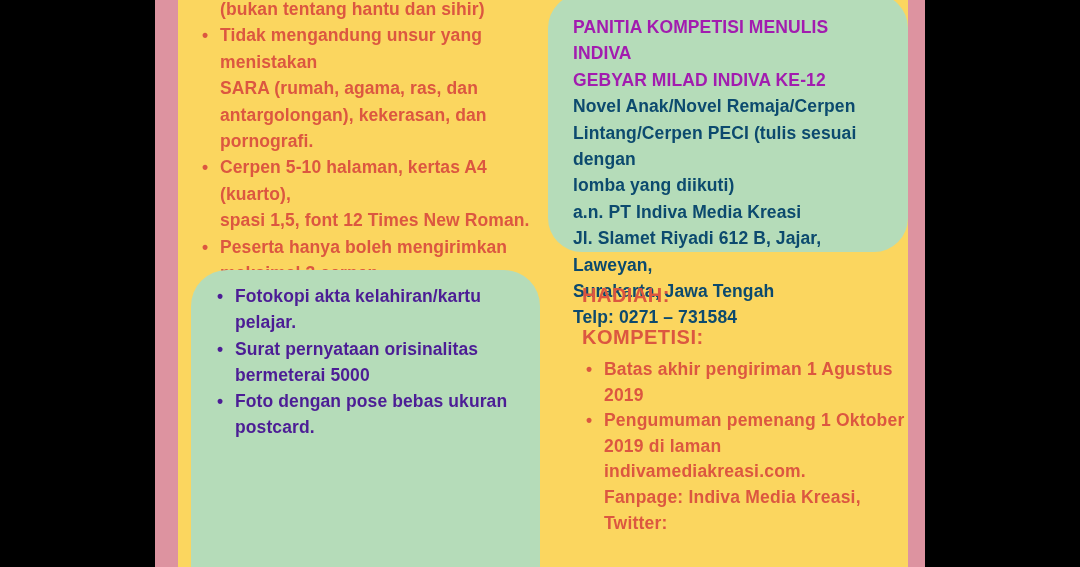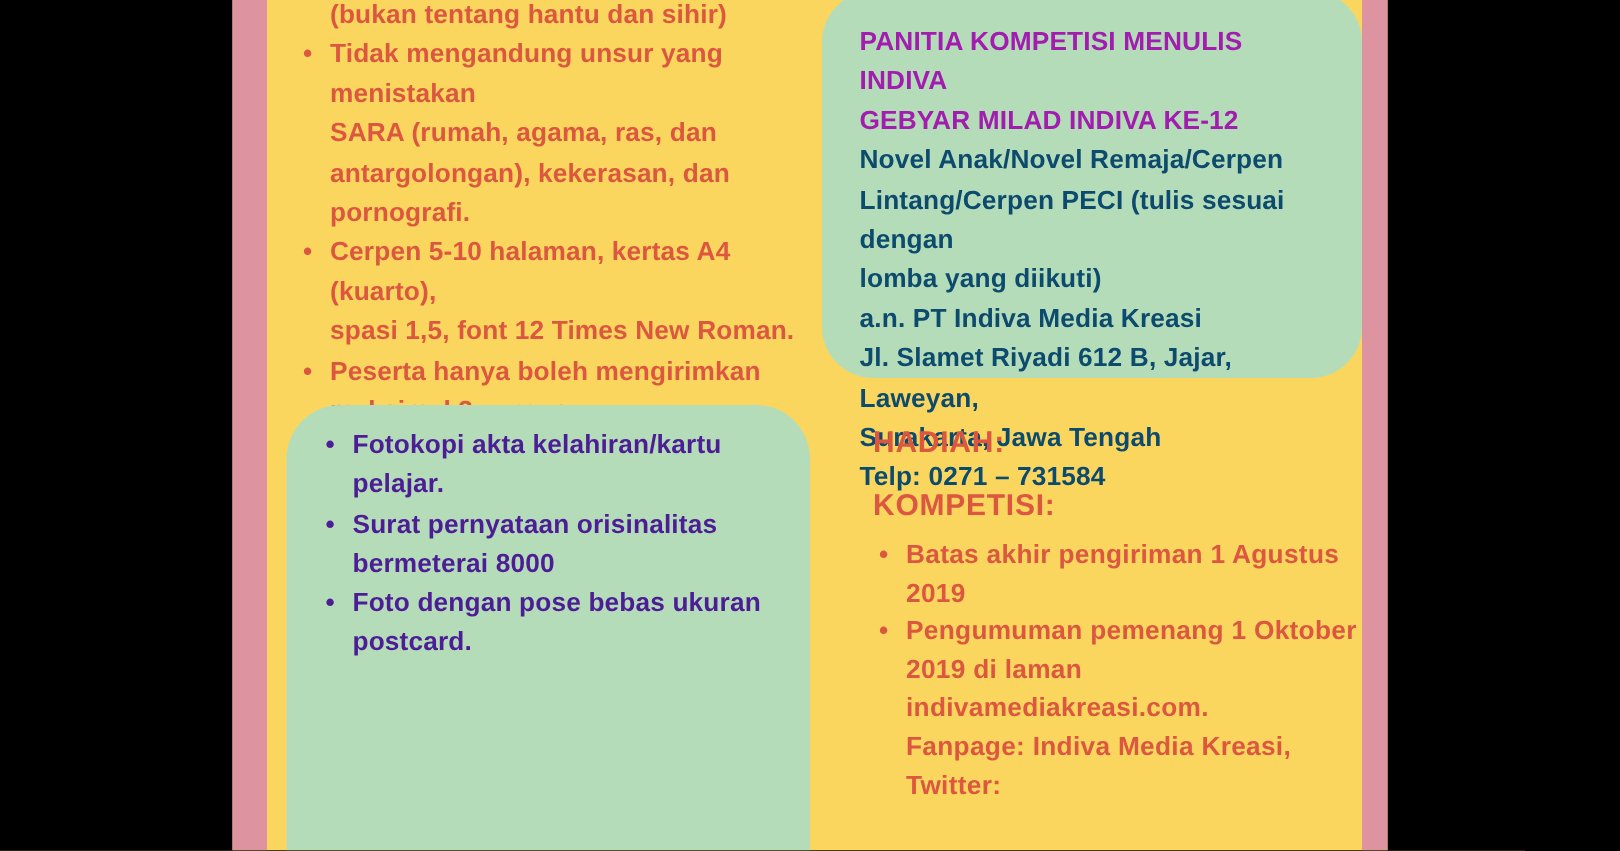--- a/index.html
+++ b/index.html
@@ -83,21 +83,21 @@
         <li>Peserta hanya boleh mengirimkan
 maksimal 3 cerpen.</li>
         <li>Cerpen dikirim bersama:</li>
       </ul>
     </div>
 
     <div class="req-box">
       <ul class="blist">
         <li>Fotokopi akta kelahiran/kartu pelajar.</li>
         <li>Surat pernyataan orisinalitas
-bermeterai 8000</li>
+bermeterai 5000</li>
         <li>Foto dengan pose bebas ukuran
 postcard.</li>
 
       </ul>
     </div>
 
     <div class="contact-box">
       <p class="contact-header pre">PANITIA KOMPETISI MENULIS INDIVA
 GEBYAR MILAD INDIVA KE-12</p>
       <p class="contact-lines pre">Novel Anak/Novel Remaja/Cerpen

